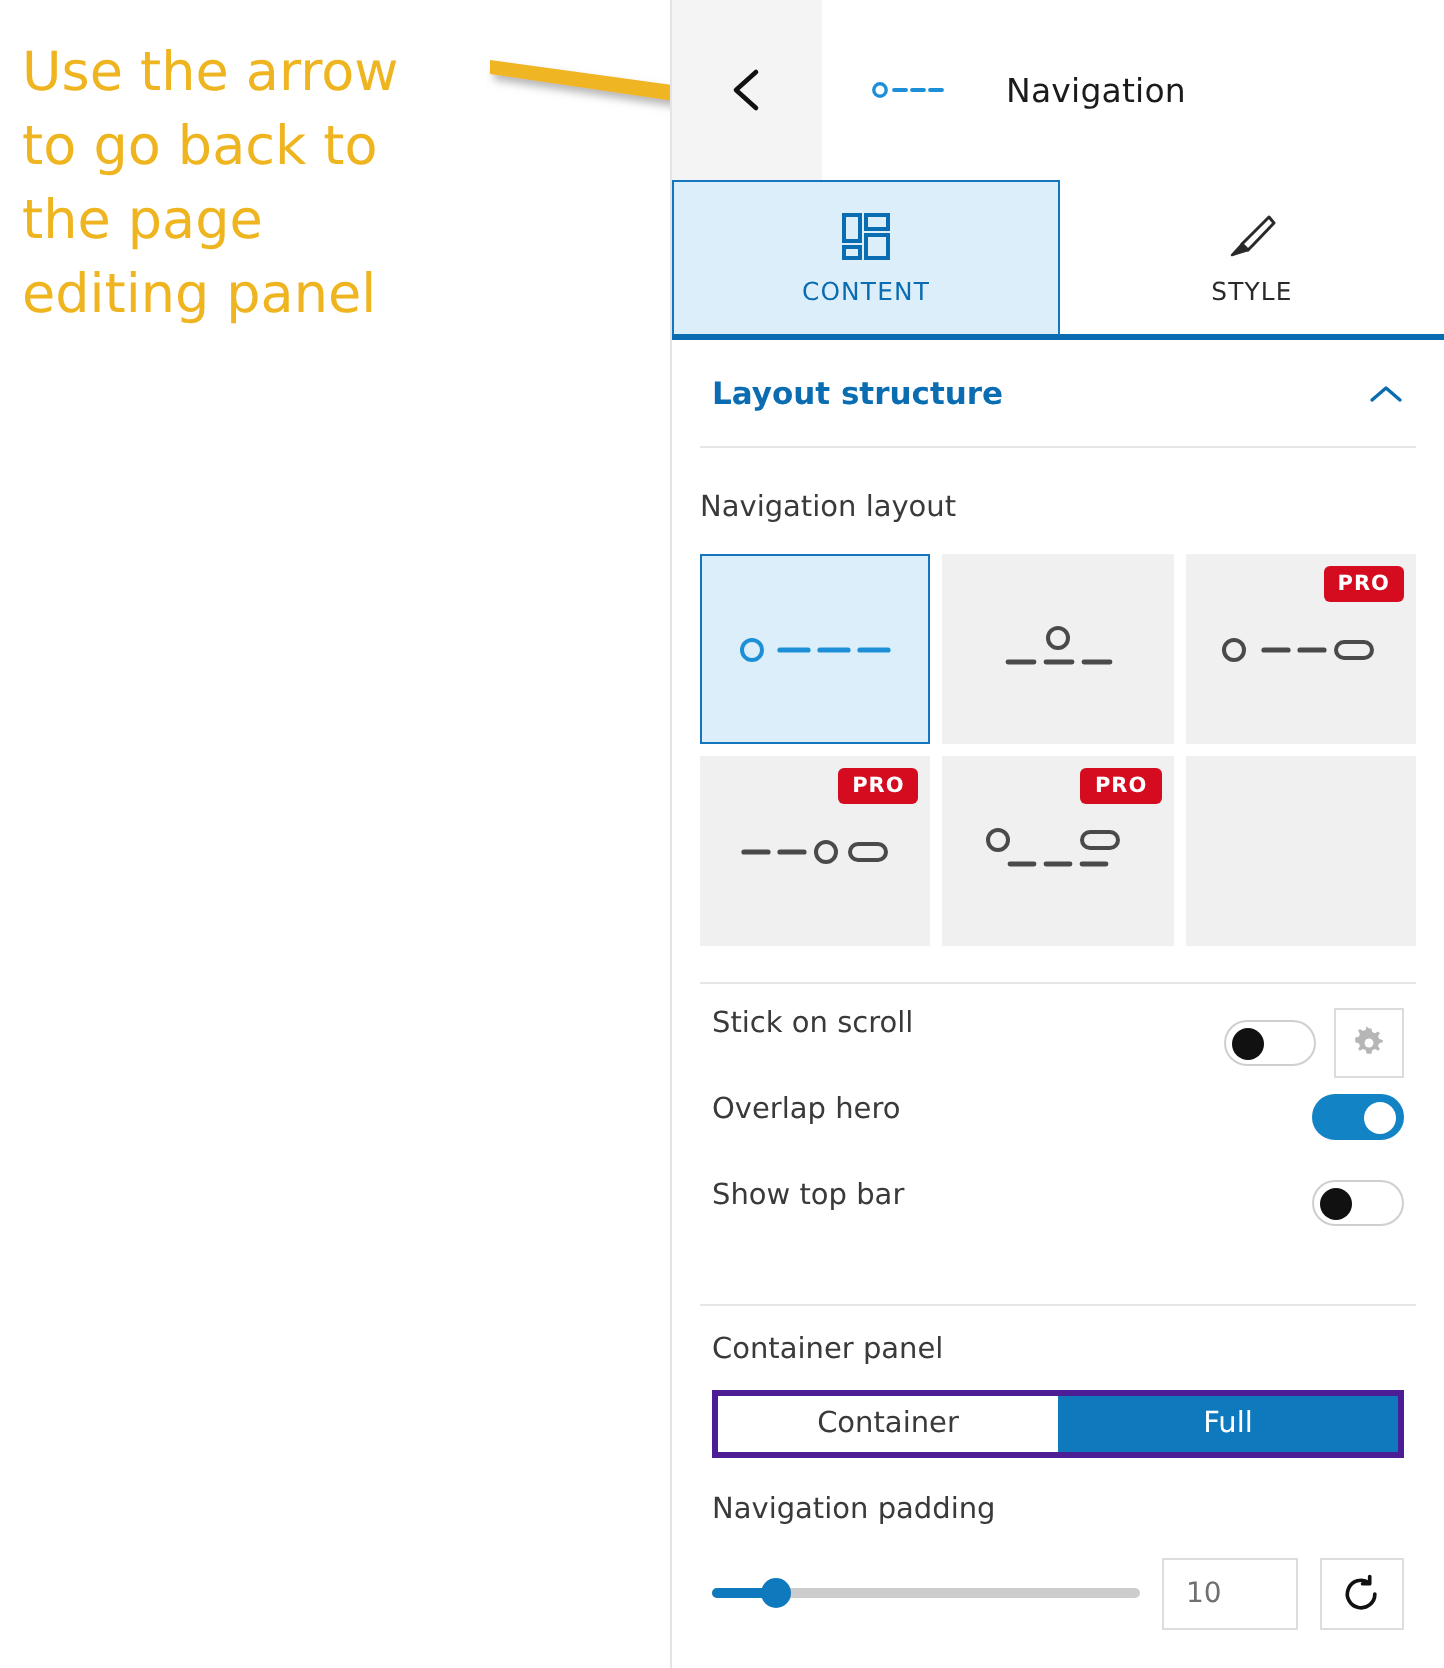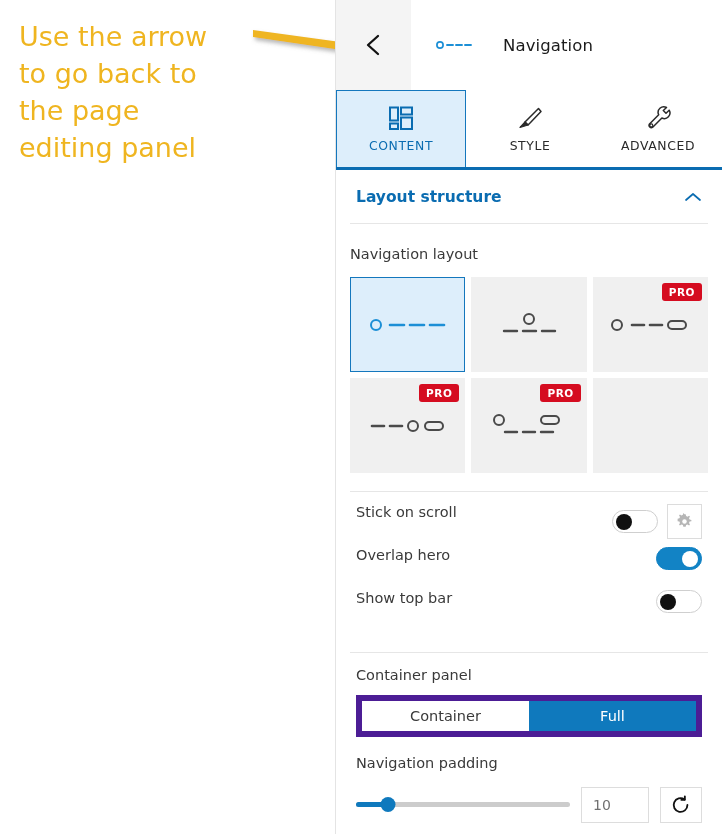--- a/index.html
+++ b/index.html
@@ -16,21 +16,20 @@
   }
 
   
   #annotation {
     position: absolute;
     left: 0;
     top: 0;
     width: 335px;
     height: 834px;
     background: #ffffff;
-    margin-left: 8px;
   }
   #annotation-text {
     position: absolute;
     left: 11px;
     top: 18px;
     width: 310px;
     color: #efb520;
     font-size: 27px;
     line-height: 37px;
     font-family: "DejaVu Sans", sans-serif;
@@ -252,22 +251,22 @@
   
   #container-block { padding: 14px 20px 0 20px; }
   .field-label {
     font-size: 14.5px;
     color: #3a3a3a;
     margin-bottom: 12px;
     font-family: "DejaVu Sans", sans-serif;
   }
   #segmented {
     display: flex;
-    border: 6px solid #4c1d95;
-    height: 42px;
+    border: 3px solid #4c1d95;
+    height: 34px;
     box-sizing: border-box;
   }
   .segment {
     flex: 1;
     display: flex;
     align-items: center;
     justify-content: center;
     font-size: 14.5px;
     color: #3a3a3a;
     cursor: pointer;
@@ -394,27 +393,20 @@
       </svg>
       <span class="tab-label">CONTENT</span>
     </button>
     <button class="tab">
       <svg width="26" height="26" viewBox="0 0 26 26">
         <path d="M21.5,3.5 L10.5,14.5 L8,17 L11,20 L13.5,17.5 L24,6.5 Z" fill="none" stroke="#2a2a2a" stroke-width="1.5" stroke-linejoin="round"></path>
         <path d="M8,17 L3,22.5 L11,20 Z" fill="#2a2a2a" stroke="#2a2a2a" stroke-width="1.2" stroke-linejoin="round"></path>
       </svg>
       <span class="tab-label">STYLE</span>
     </button>
-    <button class="tab">
-      <svg width="26" height="26" viewBox="0 0 26 26">
-        <path d="M21.5,2.5 a5.6,5.6 0 0 0 -7.8,7.3 L4.5,19 a2.3,2.3 0 0 0 3.2,3.2 l9.2,-9.2 a5.6,5.6 0 0 0 7.3,-7.8 L21,8.2 L18.3,5.5 Z" fill="none" stroke="#2a2a2a" stroke-width="1.5" stroke-linejoin="round"></path>
-        <circle cx="6.3" cy="20.4" r="1.5" fill="none" stroke="#2a2a2a" stroke-width="1.2"></circle>
-      </svg>
-      <span class="tab-label">ADVANCED</span>
-    </button>
   </div>
 
   <div id="section-header">
     <span id="section-title">Layout structure</span>
     <svg width="18" height="12" viewBox="0 0 18 12">
       <polyline points="2,9 9,3 16,9" fill="none" stroke="#0a6cb1" stroke-width="1.7" stroke-linecap="round" stroke-linejoin="round"></polyline>
     </svg>
   </div>
   <div class="hr"></div>
 

